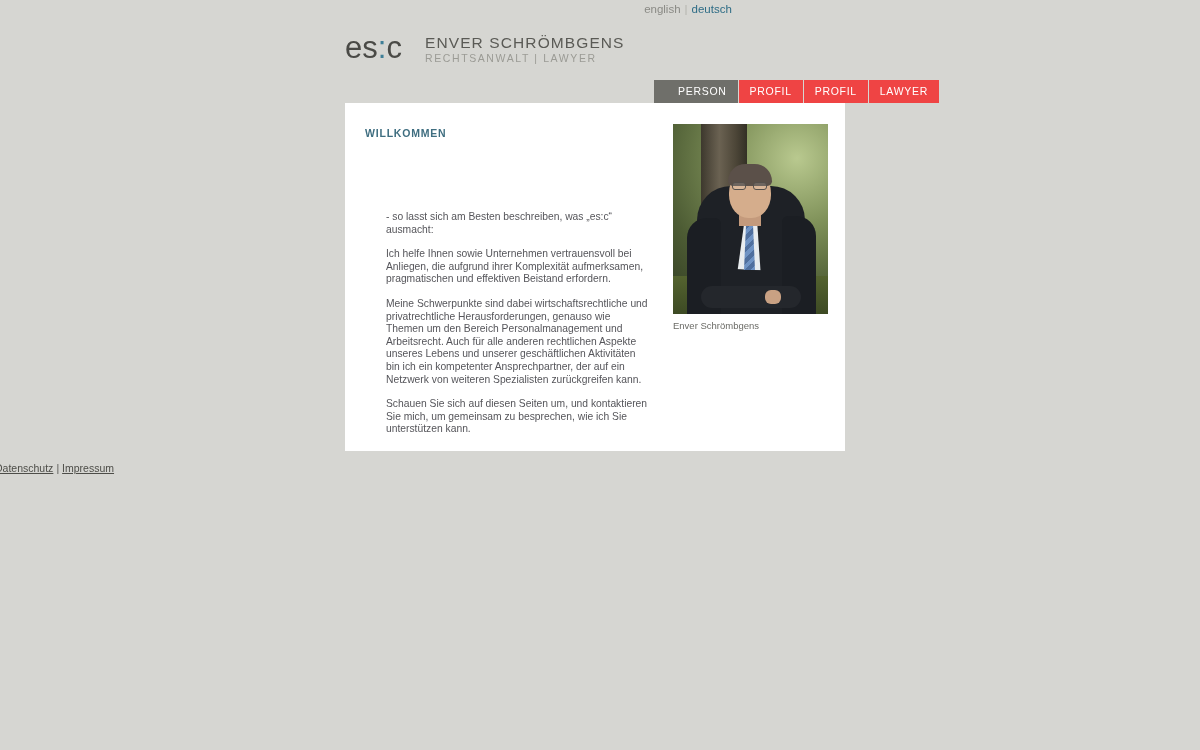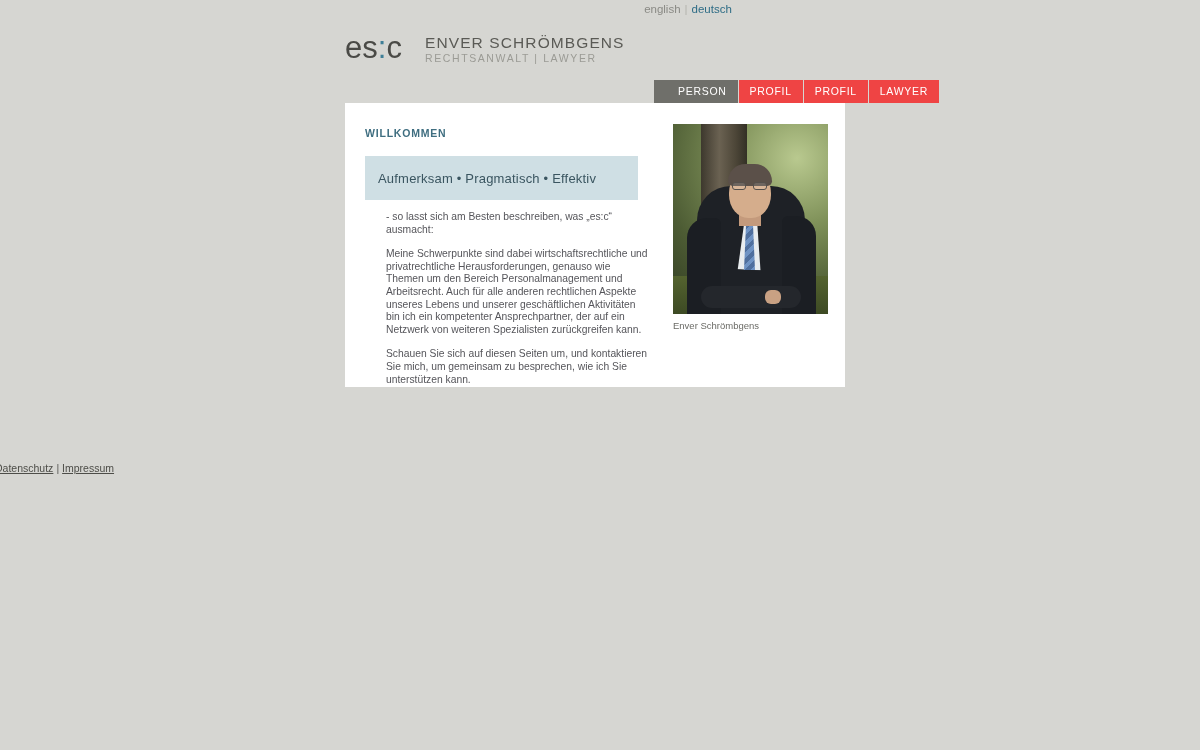--- a/index.html
+++ b/index.html
@@ -96,21 +96,21 @@
   .nav-item.active {
     background: #6f6f6a;
     padding-left: 24px;
   }
   .nav-item:last-child { margin-right: 0; }
 
   
   .card {
     position: absolute;
     top: 103px; left: 345px;
-    width: 500px; height: 284px;
+    width: 500px; height: 348px;
     background: #ffffff;
   }
   .card-inner {
     position: relative;
     width: 100%; height: 100%;
   }
   .welcome {
     position: absolute;
     left: 20px; top: 24px;
     font-size: 10.5px;
@@ -294,26 +294,24 @@
     <div class="nav-item active">PERSON</div>
     <div class="nav-item">PROFIL</div>
     <div class="nav-item">PROFIL</div>
     <div class="nav-item">LAWYER</div>
   </div>
 
   <div class="card">
     <div class="card-inner">
       <div class="welcome">WILLKOMMEN</div>
 
-      <div class="tagline-box">
-        <div class="tagline">Aufmerksam • Pragmatisch • Effektiv</div>
-      </div>
 
       <div class="body-copy">
         <p>- so lasst sich am Besten beschreiben, was „es:c“ ausmacht:</p>
+        <p>Ich helfe Ihnen sowie Unternehmen vertrauensvoll bei Anliegen, die aufgrund ihrer Komplexität aufmerksamen, pragmatischen und effektiven Beistand erfordern.</p>
         <p>Meine Schwerpunkte sind dabei wirtschaftsrechtliche und privatrechtliche Herausforderungen, genauso wie Themen um den Bereich Personalmanagement und Arbeitsrecht. Auch für alle anderen rechtlichen Aspekte unseres Lebens und unserer geschäftlichen Aktivitäten bin ich ein kompetenter Ansprechpartner, der auf ein Netzwerk von weiteren Spezialisten zurückgreifen kann.</p>
         <p>Schauen Sie sich auf diesen Seiten um, und kontaktieren Sie mich, um gemeinsam zu besprechen, wie ich Sie unterstützen kann.</p>
       </div>
 
       <div class="portrait-wrap">
         <div class="portrait">
           <div class="ph-sky"></div>
           <div class="ph-tree"></div>
           <div class="ph-grass"></div>
           <div class="ph-body"></div>

